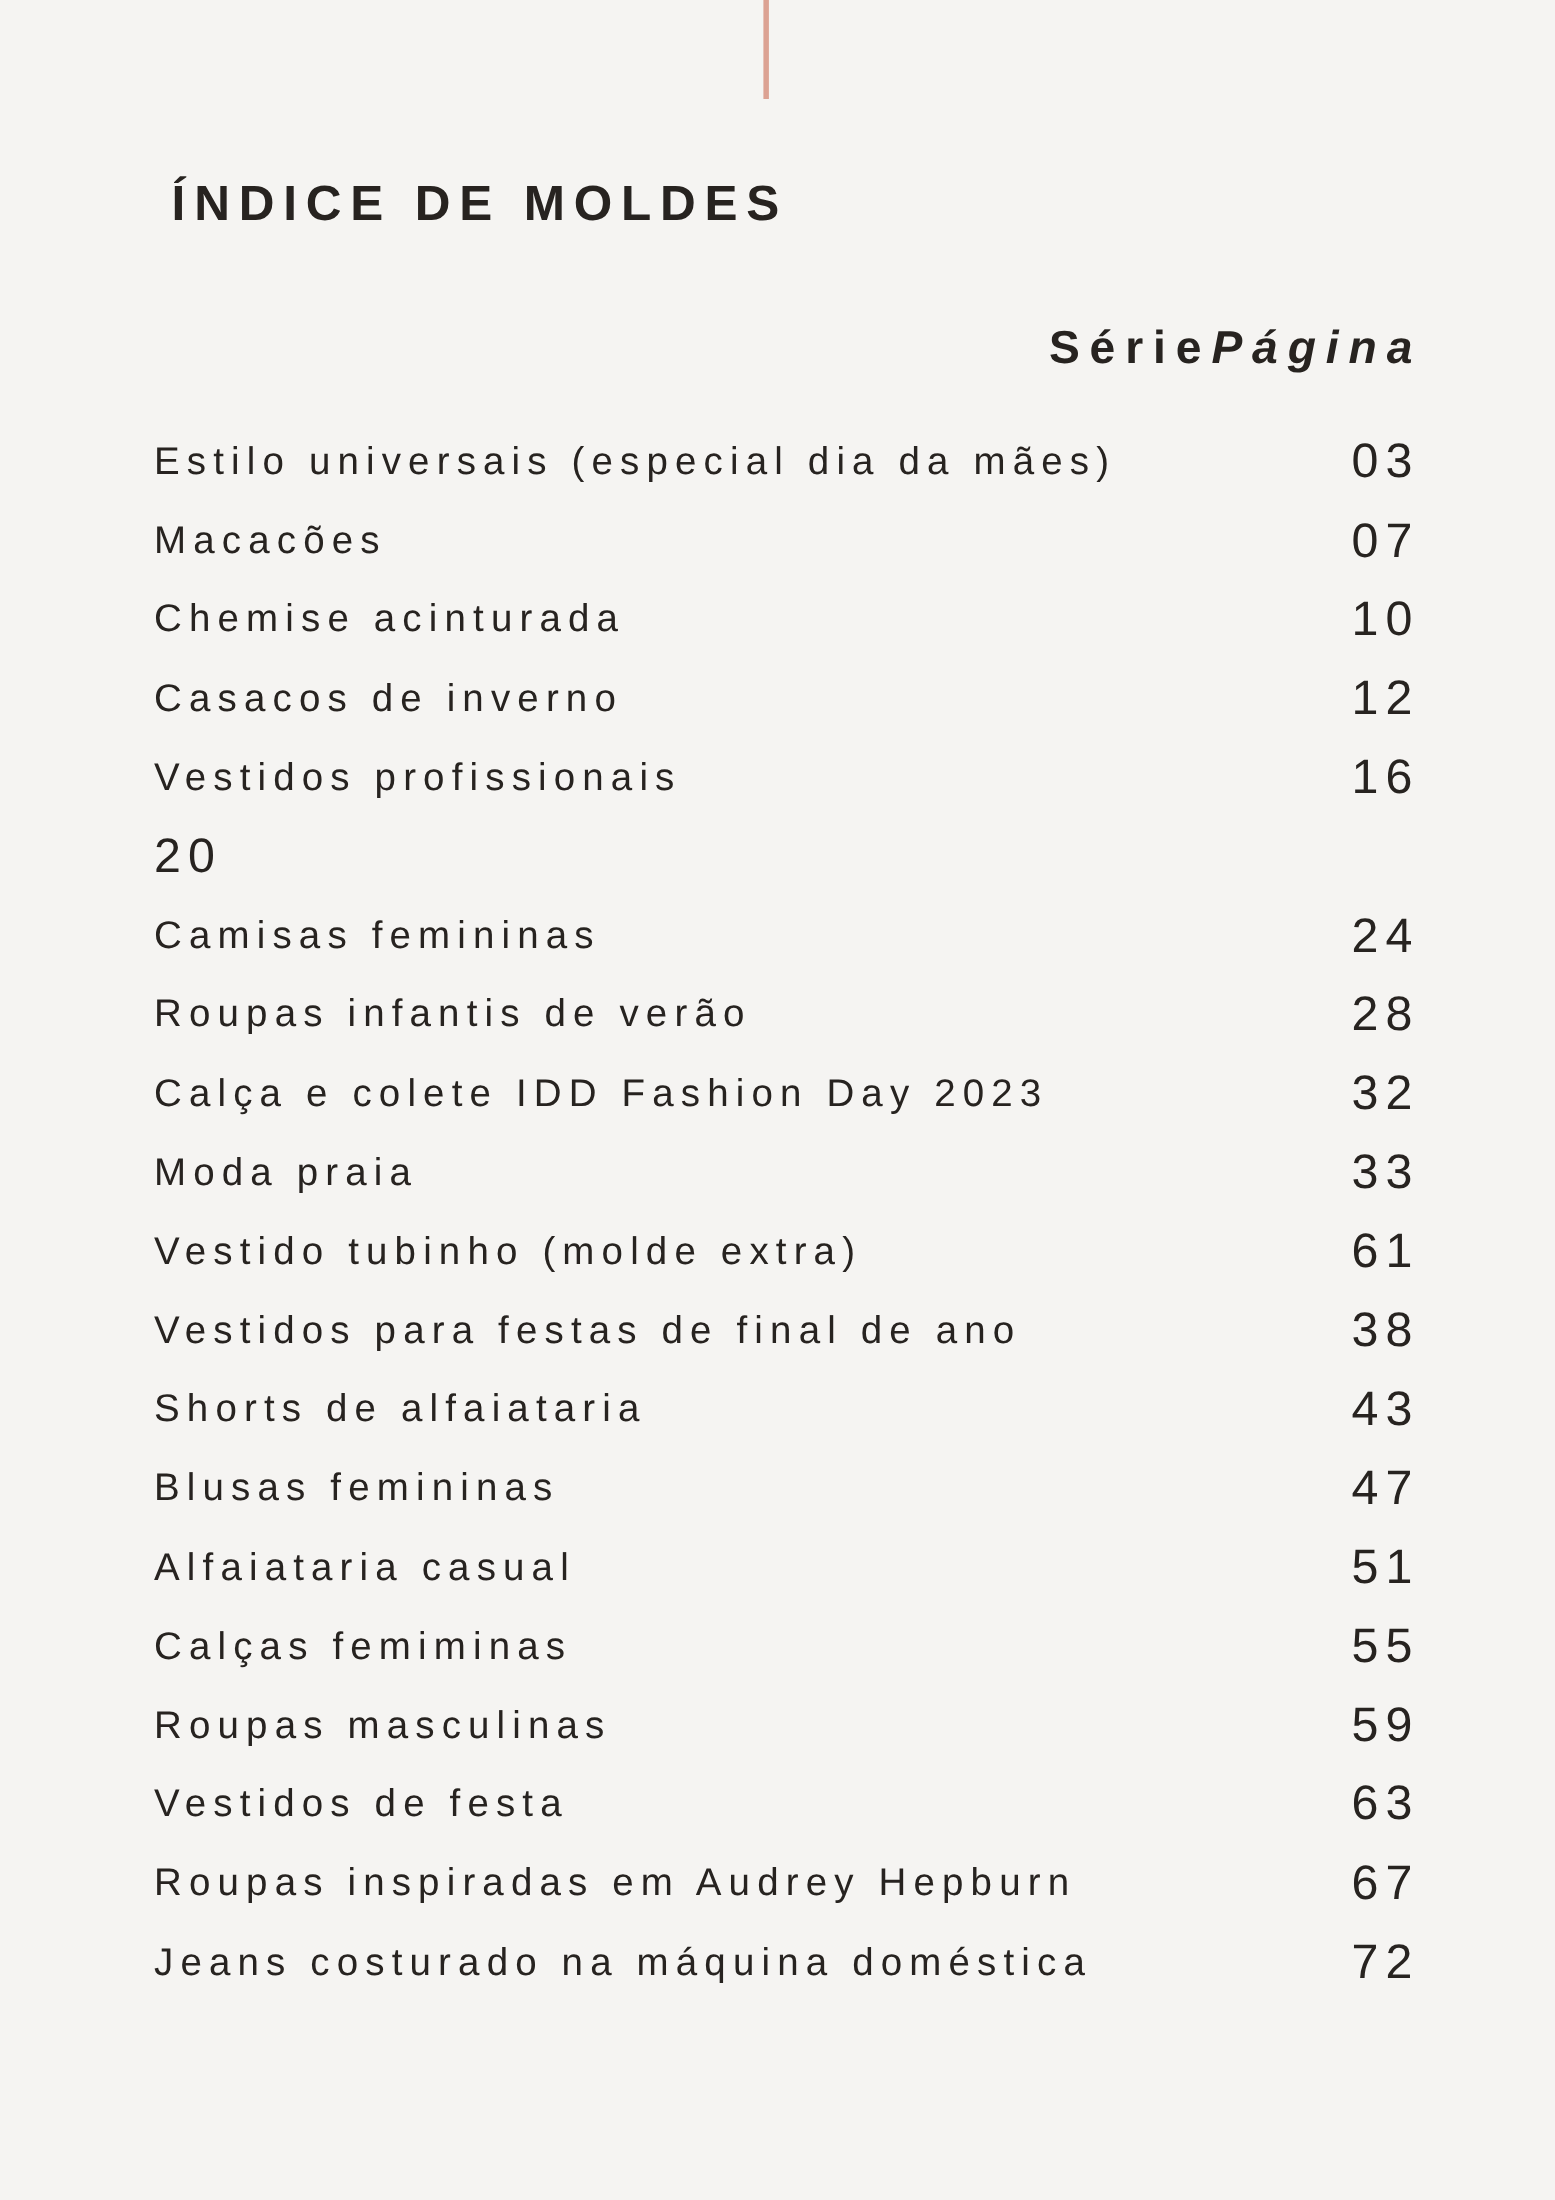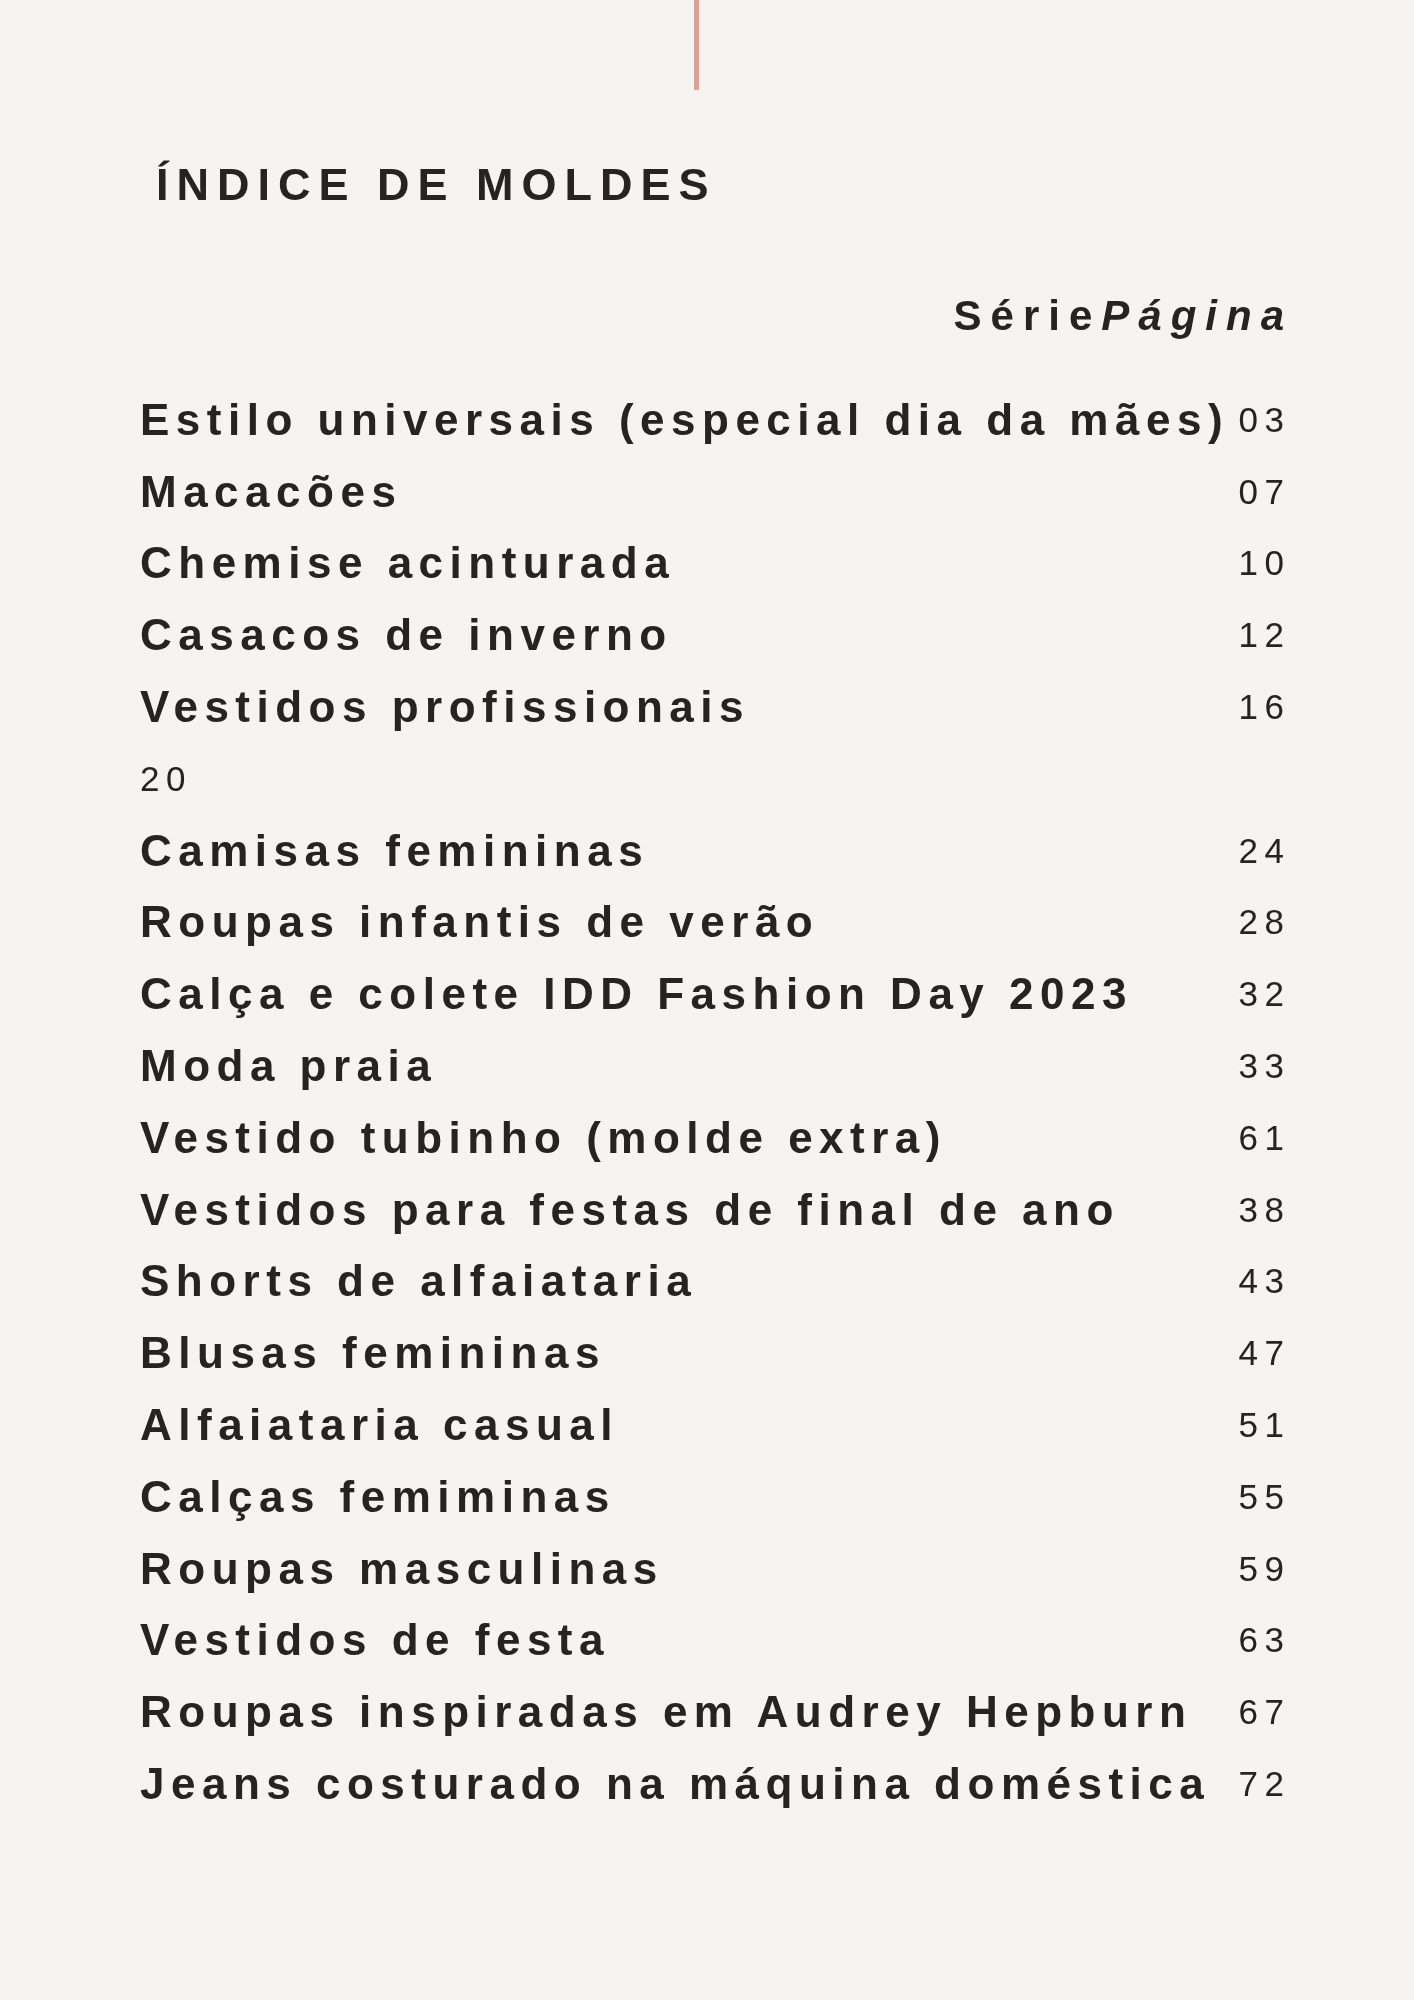--- a/index.html
+++ b/index.html
@@ -60,27 +60,27 @@
     right: 130px;
     top: 384px;
   }
   .toc-row {
     height: 71.8px;
     display: flex;
     justify-content: space-between;
     align-items: center;
   }
   .entry-label {
-    font-size: 44px;
-    font-weight: 700;
+    font-size: 35px;
+    font-weight: 400;
     letter-spacing: 6.5px;
     white-space: nowrap;
   }
   .entry-page {
-    font-size: 35px;
+    font-size: 44px;
     font-weight: 400;
     letter-spacing: 6.5px;
     white-space: nowrap;
     margin-right: -6.5px; 
   }
 </style>
 </head>
 <body>
 
 <div class="accent-line"></div>

